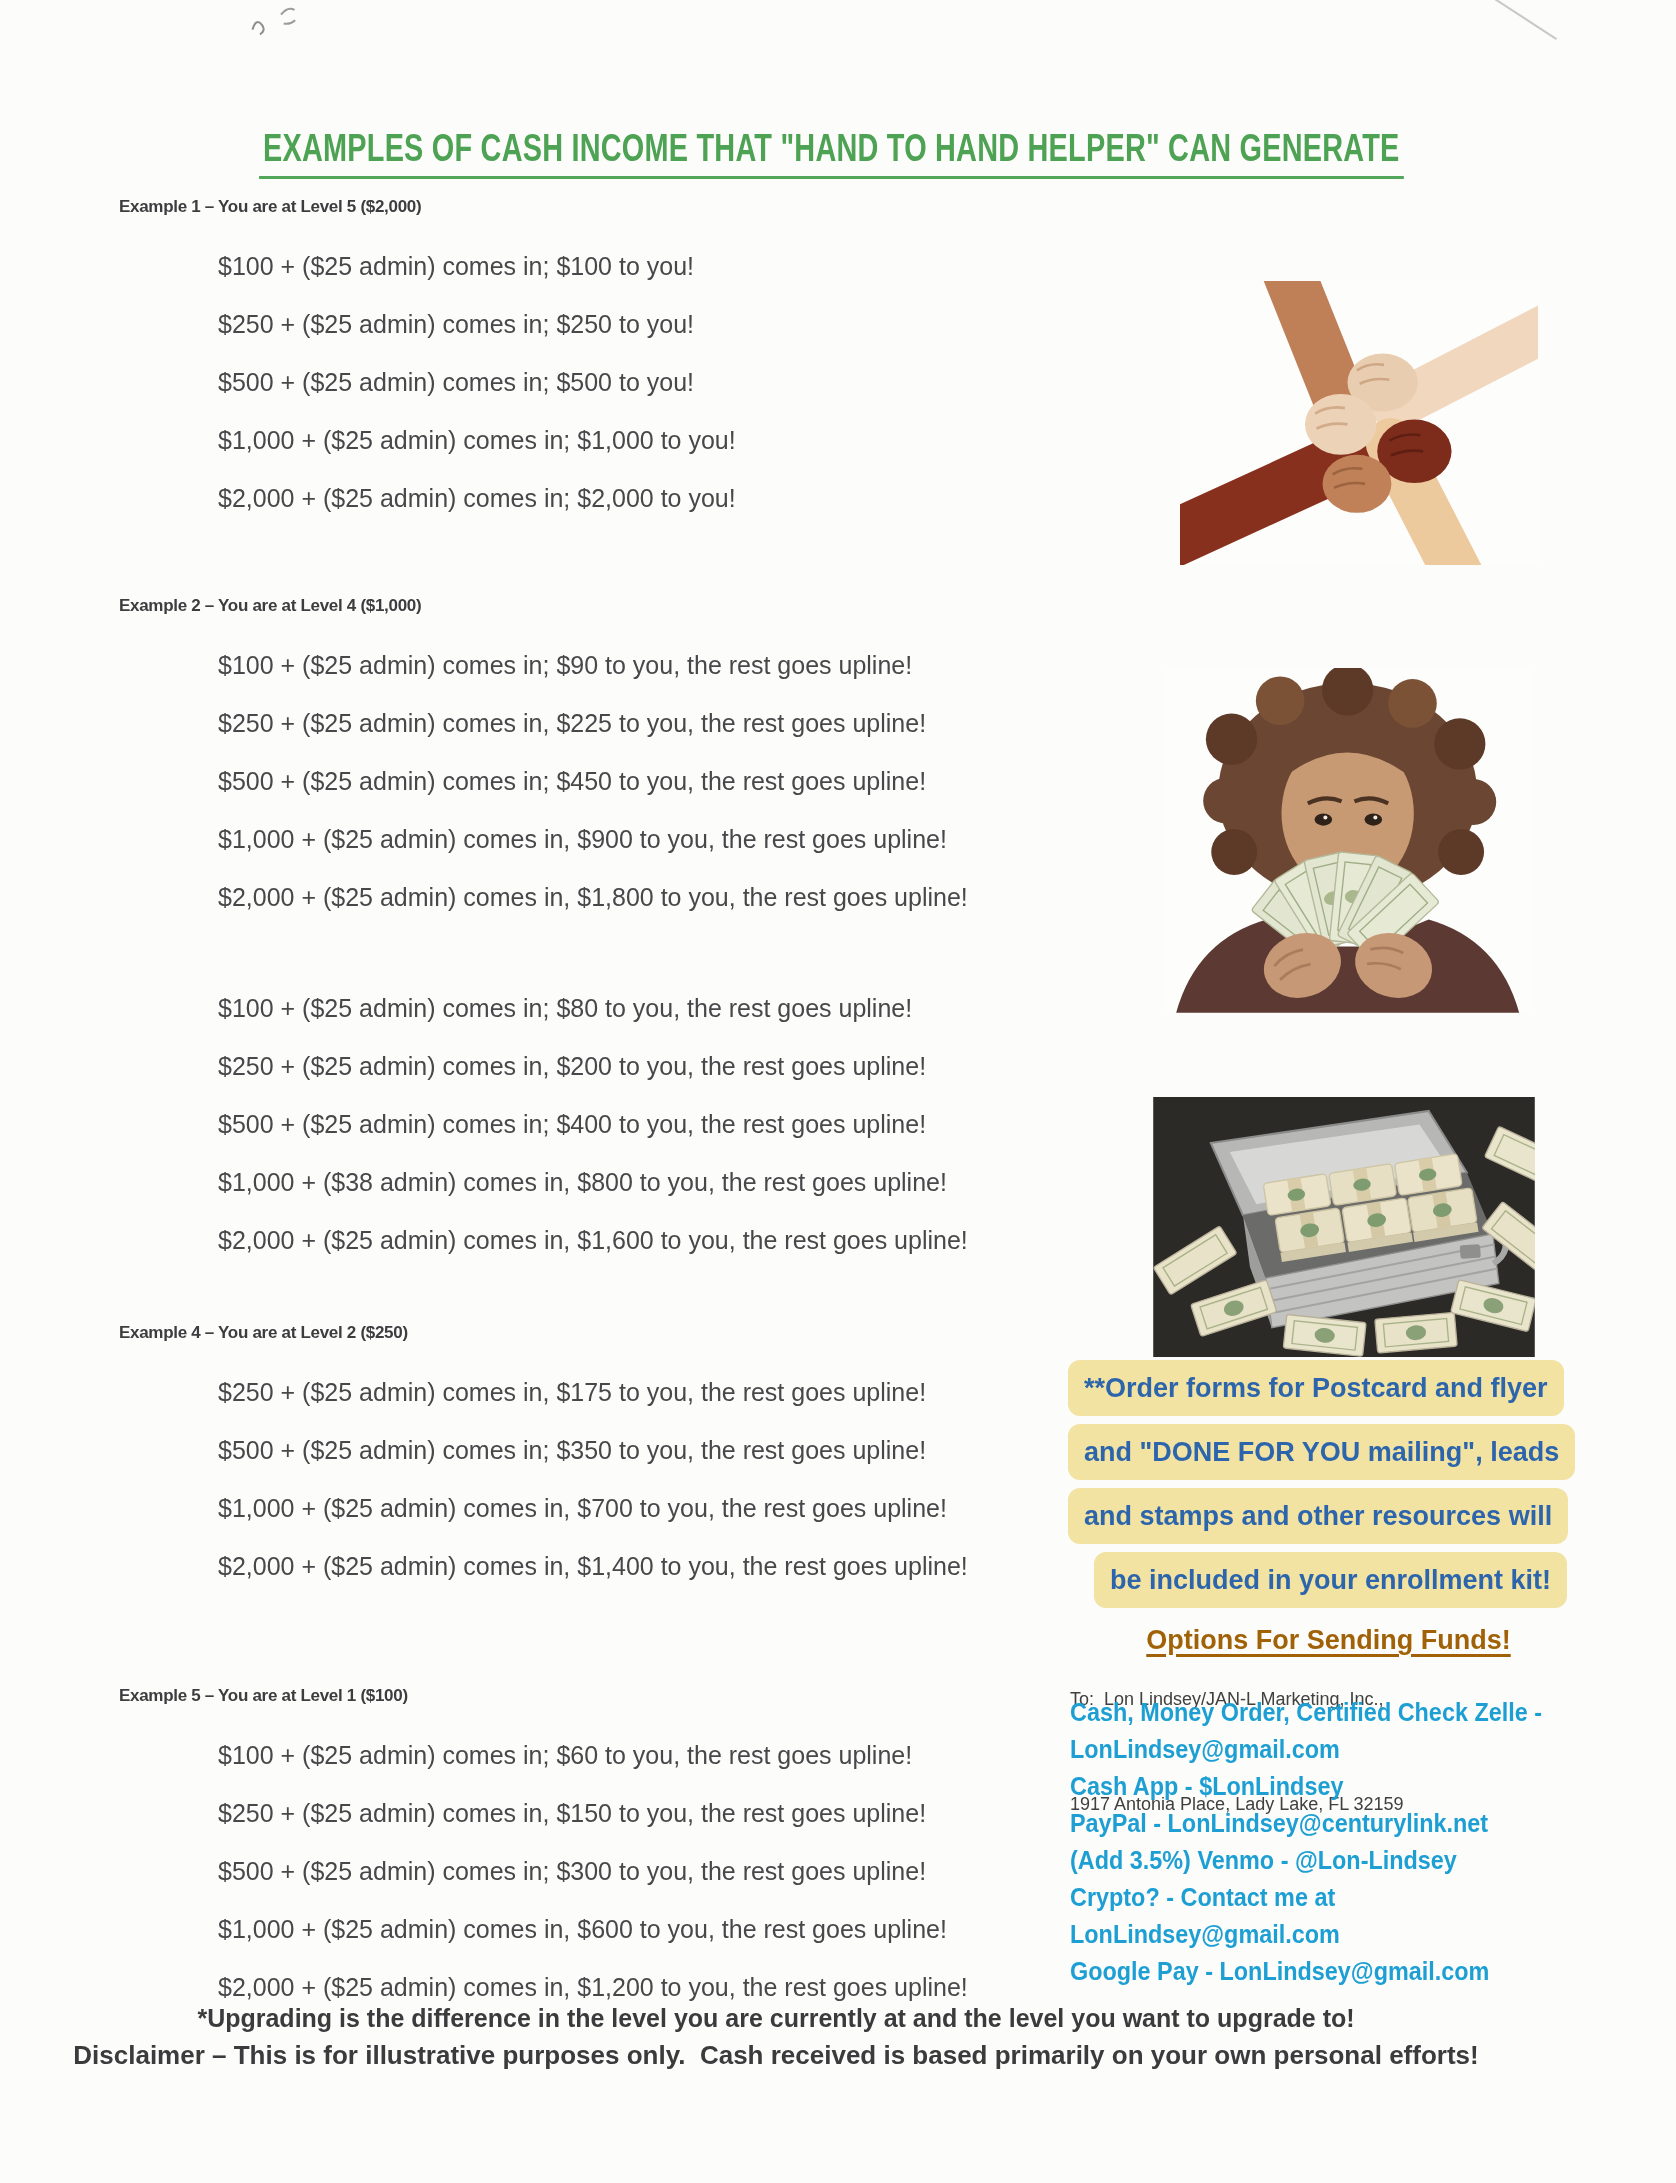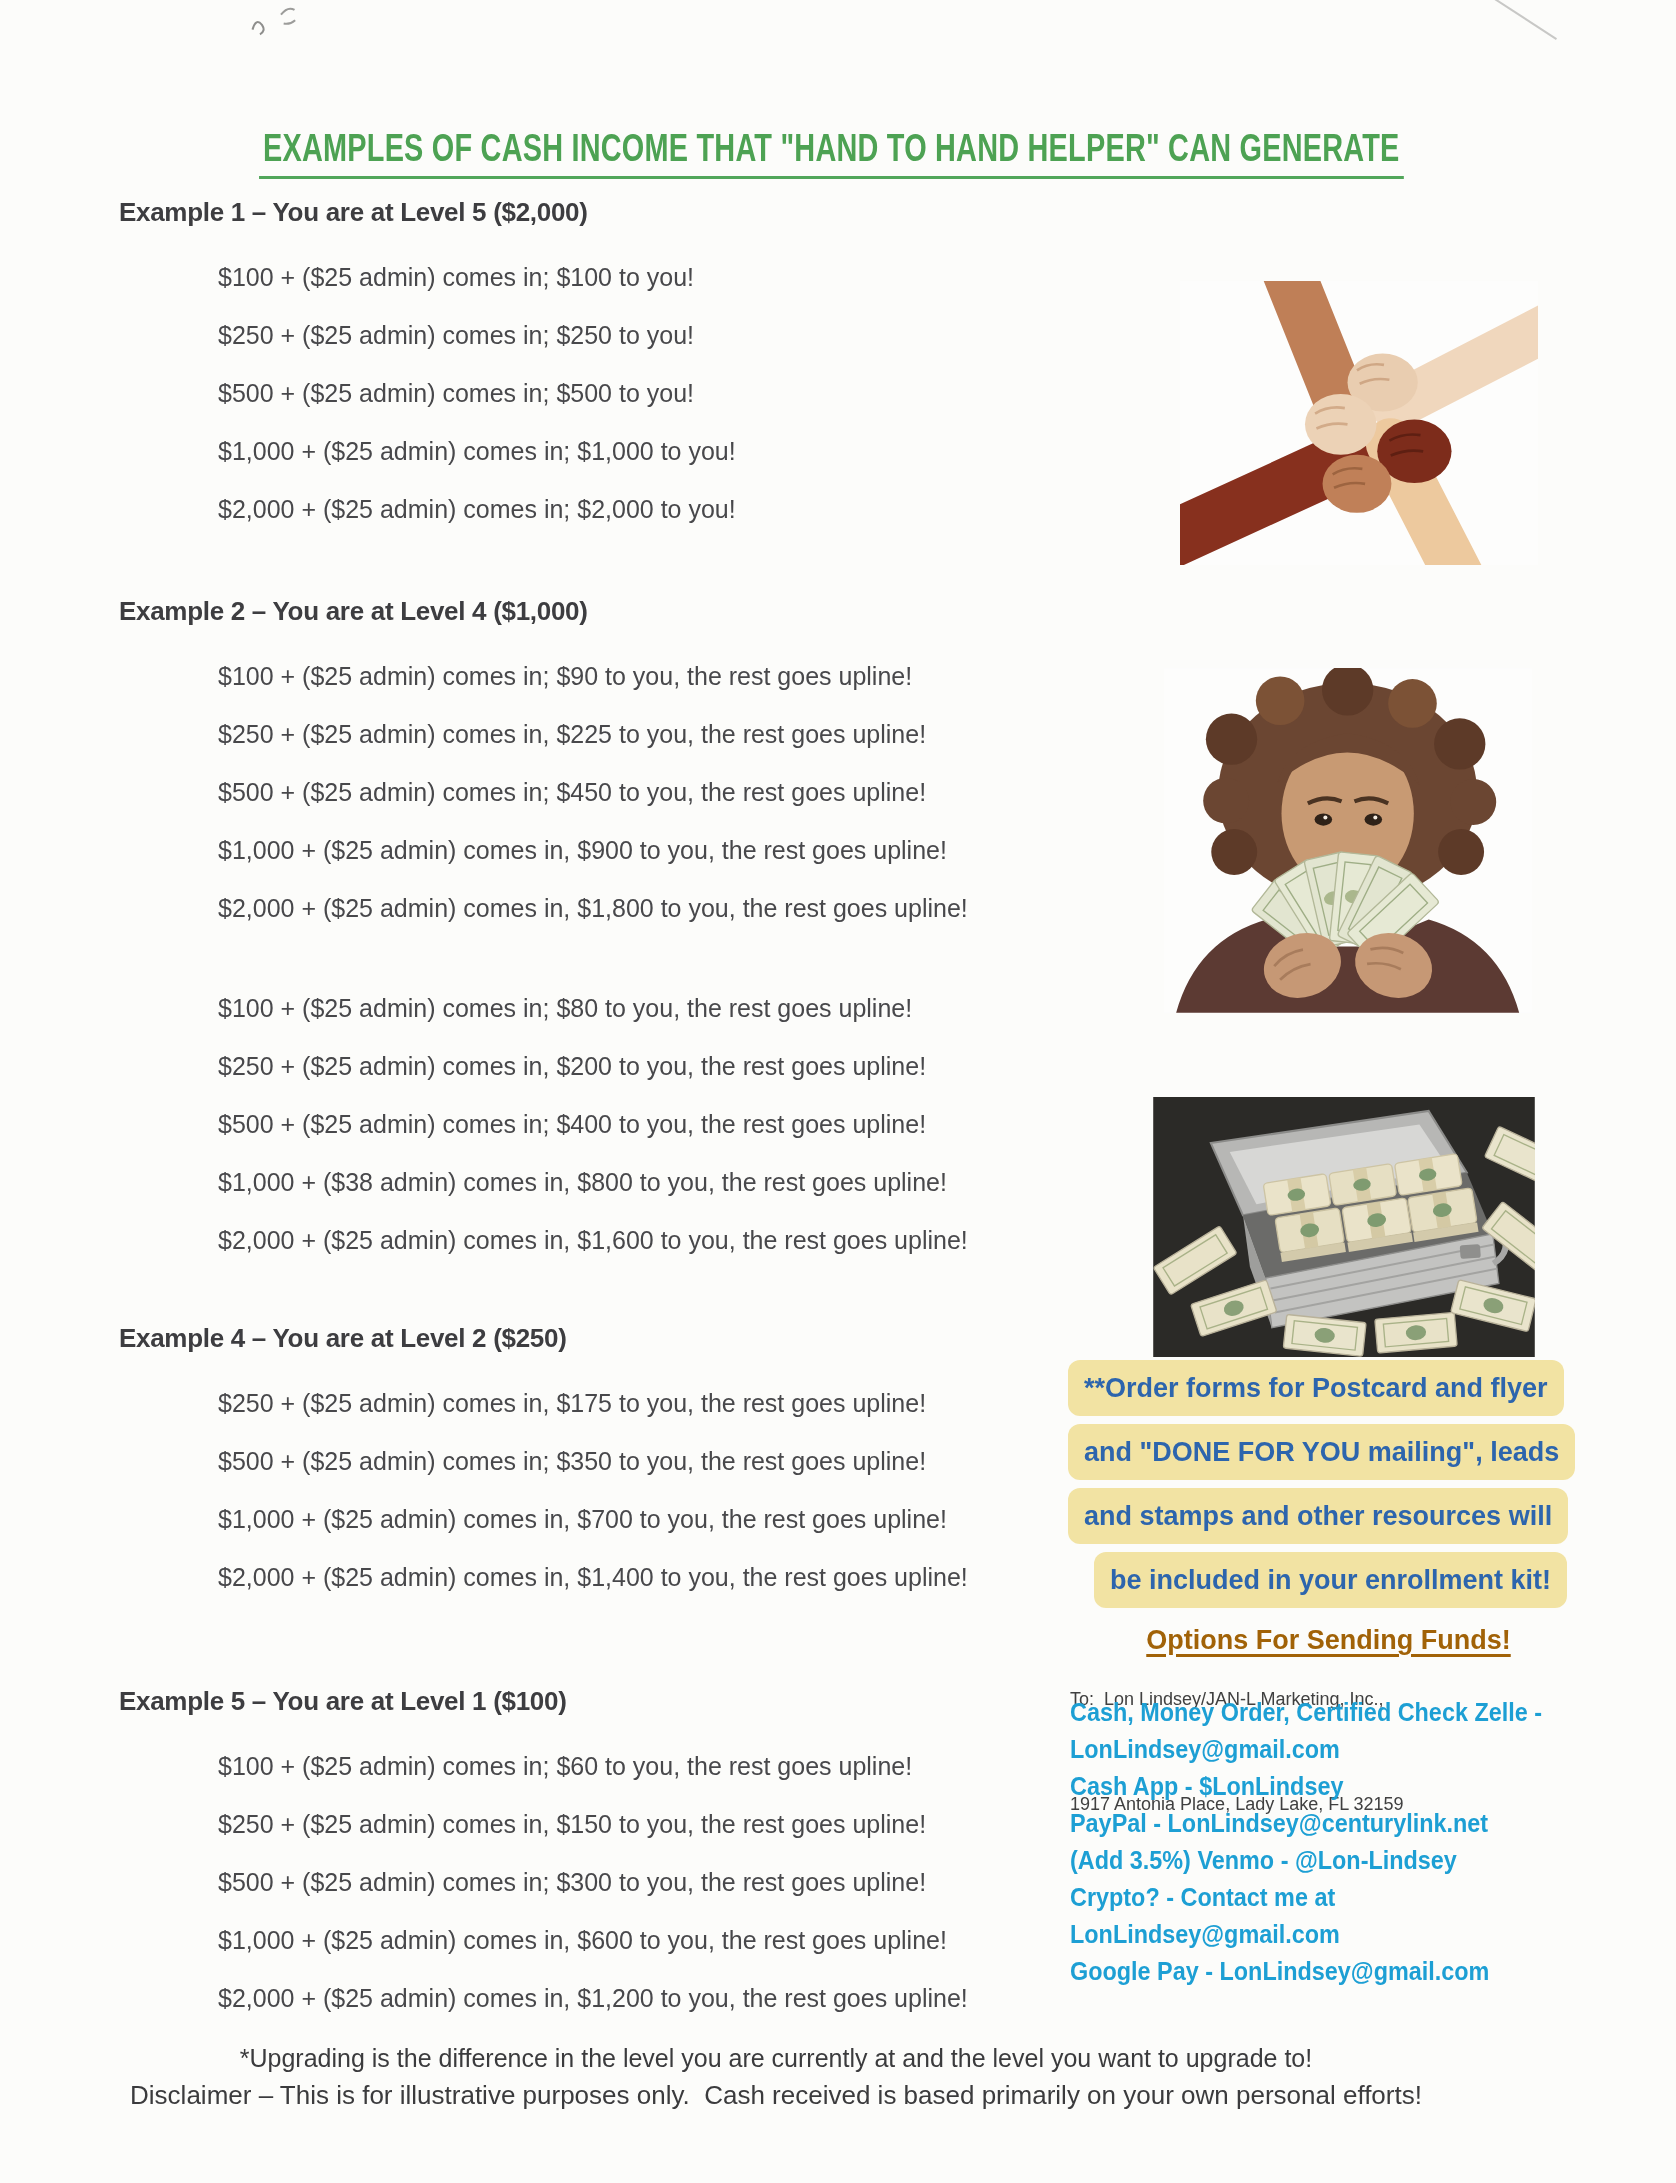--- a/index.html
+++ b/index.html
@@ -17,21 +17,21 @@
     display: inline-block; transform: scaleX(0.74); transform-origin: 50% 50%;
     white-space: nowrap; font-size: 39px; font-weight: 700; color: #4da253;
     border-bottom: 3.4px solid #51a65a; padding: 0 5.4px 6px 5.4px; letter-spacing: 0.3px;
   }
 
   
   .example { position: absolute; left: 119px; }
   .ex-1 { top: 197px; } .ex-2 { top: 596px; } .ex-3 { top: 959px; }
   .ex-4 { top: 1323px; } .ex-5 { top: 1686px; }
   .example-heading {
-    margin: 0; font-size: 26px; font-weight: 700; color: #3d3d40;
+    margin: 0; font-size: 17px; font-weight: 700; color: #3d3d40;
     letter-spacing: -0.3px; white-space: nowrap;
   }
   .example-lines { margin: 20px 0 0 99px; }
   .example-line { font-size: 25px; line-height: 58px; color: #48484b; white-space: nowrap; }
 
   
   .photo { position: absolute; margin: 0; }
   .photo svg { display: block; }
   .photo-hands { left: 1180px; top: 281px; }
   .photo-woman { left: 1164px; top: 668px; }
@@ -53,21 +53,21 @@
     text-decoration: underline; text-decoration-thickness: 2.7px; text-underline-offset: 4.7px;
   }
   .address {
     position: absolute; left: 1070px; top: 1612px;
     font-size: 18px; line-height: 35px; color: #404040; white-space: pre-wrap;
   }
   .payments { position: absolute; left: 1070px; top: 1694px; transform: scaleX(0.9); transform-origin: 0 0; }
   .payment-line { font-size: 26px; line-height: 37px; font-weight: 700; color: #1d9fd4; white-space: nowrap; }
 
   
-  .footer { position: absolute; left: 0; top: 2000px; width: 1552px; text-align: center; color: #3b3b3d; font-weight: 400; margin-top: 40px; }
+  .footer { position: absolute; left: 0; top: 2000px; width: 1552px; text-align: center; color: #3b3b3d; font-weight: 700; }
   .footnote { font-size: 25px; line-height: 37px; }
   .disclaimer { font-size: 26px; line-height: 37px; white-space: pre-wrap; }
 
   
   .scan-pen { position: absolute; left: 243px; top: 1.4px; }
   .scan-corner {
     position: absolute; left: 1482px; top: 16px; width: 81px; height: 2px;
     background: #c8c8c6; transform: rotate(33deg);
   }
 </style>

